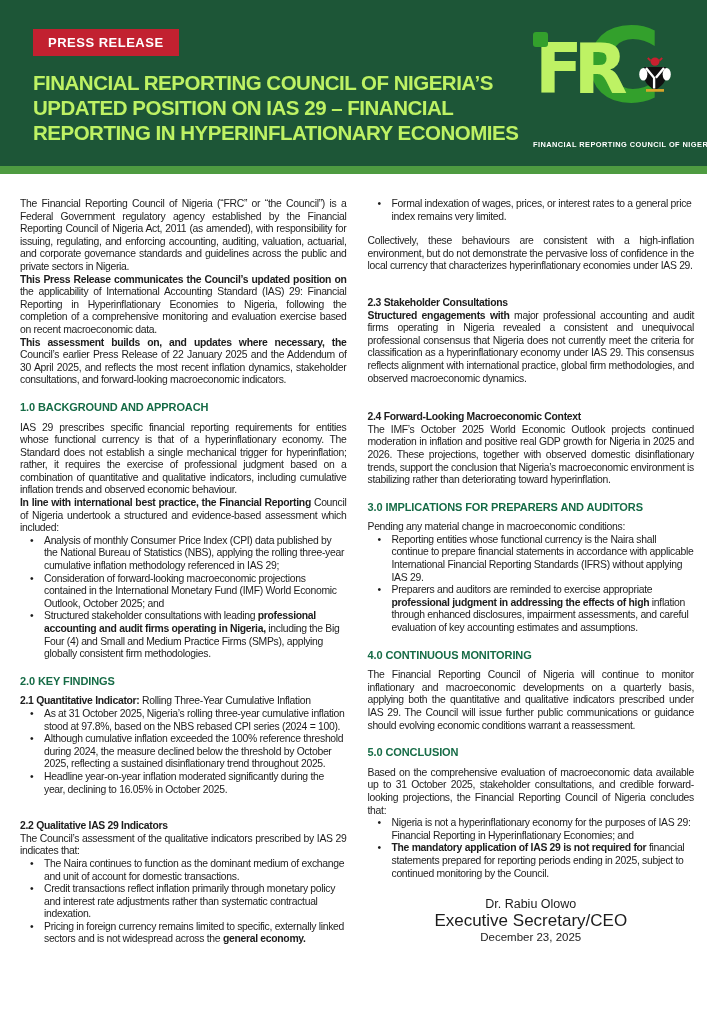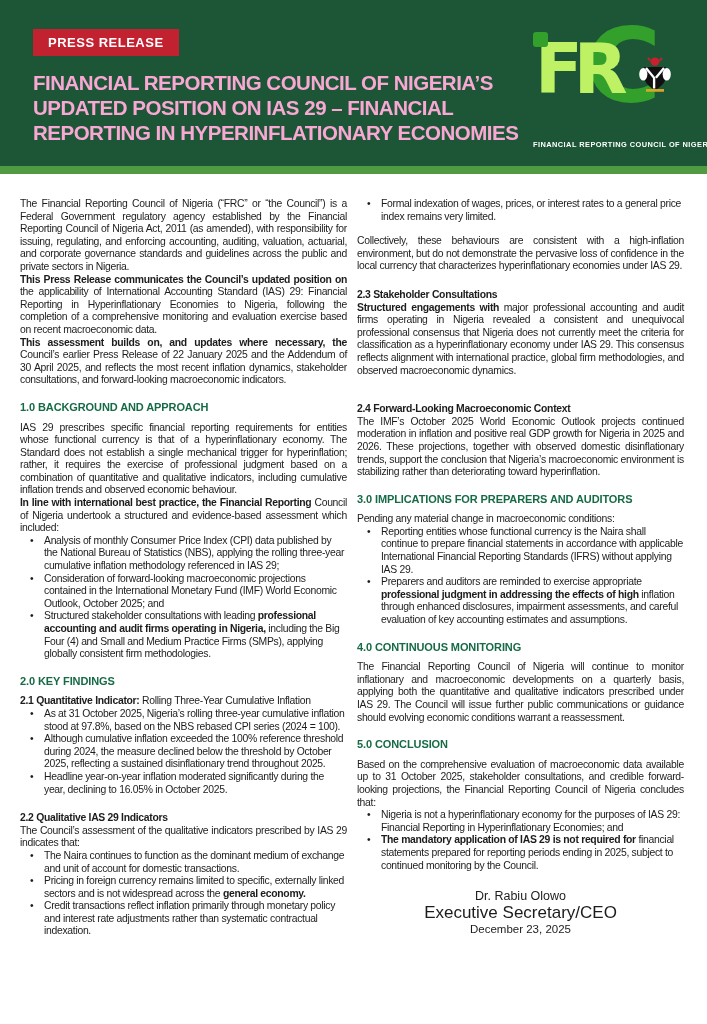--- a/index.html
+++ b/index.html
@@ -15,21 +15,21 @@
     background:#1d5637;
   }
   .badge {
     position:absolute; left:33px; top:29px;
     background:#c22130; color:#ffffff;
     font-weight:bold; font-size:13px; letter-spacing:0.5px;
     padding:6px 15px 6px;
   }
   .title {
     position:absolute; left:33px; top:70px; width:490px;
-    color:#f9a8d4; font-weight:bold; font-size:20.5px;
+    color:#bef264; font-weight:bold; font-size:20.5px;
     line-height:25px; letter-spacing:-0.5px;
   }
   .logo { position:absolute; right:14px; top:28px; width:160px; text-align:center; }
   .logo-mark { position:relative; width:160px; height:108px; }
   .logo-c {
     position:absolute; left:52px; top:-14px;
     font-family:"DejaVu Sans", sans-serif; font-weight:bold;
     font-size:104px; line-height:104px; color:#33a02c;
   }
   .logo-fr {
@@ -43,30 +43,30 @@
   }
   .coa { position:absolute; left:104px; top:28px; width:36px; height:40px; }
   .logo-caption {
     margin-top:4px; color:#ffffff; font-weight:bold; font-size:7.4px;
     letter-spacing:0.45px; white-space:nowrap;
   }
   .strip { position:absolute; top:166px; left:0; width:707px; height:8px; background:#4e9b41; }
   
   .cols {
     position:absolute; top:198px; left:20px; width:674px;
-    display:flex; gap:10px;
+    display:flex; gap:21px;
   }
   .col { width:327px; font-size:10.4px; line-height:12.6px; letter-spacing:-0.3px; }
   .p { text-align:justify; }
   .p.gap { margin-top:12px; }
   .h-green {
     color:#166b46; font-weight:bold; font-size:11px; letter-spacing:-0.1px;
     margin:14px 0 8px;
   }
-  .h-black { font-weight:bold; margin-top:16px; }
+  .h-black { font-weight:bold; margin-top:24px; }
   .h-black.big-gap { margin-top:26px; }
   ul { list-style:none; }
   li { position:relative; padding-left:24px; text-align:left; }
   li::before { content:"•"; position:absolute; left:10px; top:0; }
   .sig { text-align:center; margin-top:16px; letter-spacing:0; }
   .sig-name { font-weight:normal; font-size:12.5px; line-height:17px; }
   .sig-role { font-size:17px; line-height:16px; }
   .sig-date { font-size:11.5px; line-height:16px; }
   strong { font-weight:bold; }
 </style>
@@ -130,22 +130,22 @@
       <ul>
         <li><span>As at 31 October 2025, Nigeria’s rolling three-year cumulative inflation stood at 97.8%, based on the NBS rebased CPI series (2024 = 100).</span></li>
         <li><span>Although cumulative inflation exceeded the 100% reference threshold during 2024, the measure declined below the threshold by October 2025, reflecting a sustained disinflationary trend throughout 2025.</span></li>
         <li><span>Headline year-on-year inflation moderated significantly during the year, declining to 16.05% in October 2025.</span></li>
       </ul>
 
       <p class="h-black">2.2 Qualitative IAS 29 Indicators</p>
       <p class="p"><span>The Council’s assessment of the qualitative indicators prescribed by IAS 29 indicates that:</span></p>
       <ul>
         <li><span>The Naira continues to function as the dominant medium of exchange and unit of account for domestic transactions.</span></li>
+        <li><span>Credit transactions reflect inflation primarily through monetary policy and interest rate adjustments rather than systematic contractual indexation.</span></li>
         <li><span>Pricing in foreign currency remains limited to specific, externally linked sectors and is not widespread across the </span><strong>general economy.</strong></li>
-        <li><span>Credit transactions reflect inflation primarily through monetary policy and interest rate adjustments rather than systematic contractual indexation.</span></li>
       </ul>
     </div>
 
     <div class="col">
       <ul>
         <li><span>Formal indexation of wages, prices, or interest rates to a general price index remains very limited.</span></li>
       </ul>
 
       <p class="p gap"><span>Collectively, these behaviours are consistent with a high-inflation environment, but do not demonstrate the pervasive loss of confidence in the local currency that characterizes hyperinflationary economies under IAS 29.</span></p>
 

